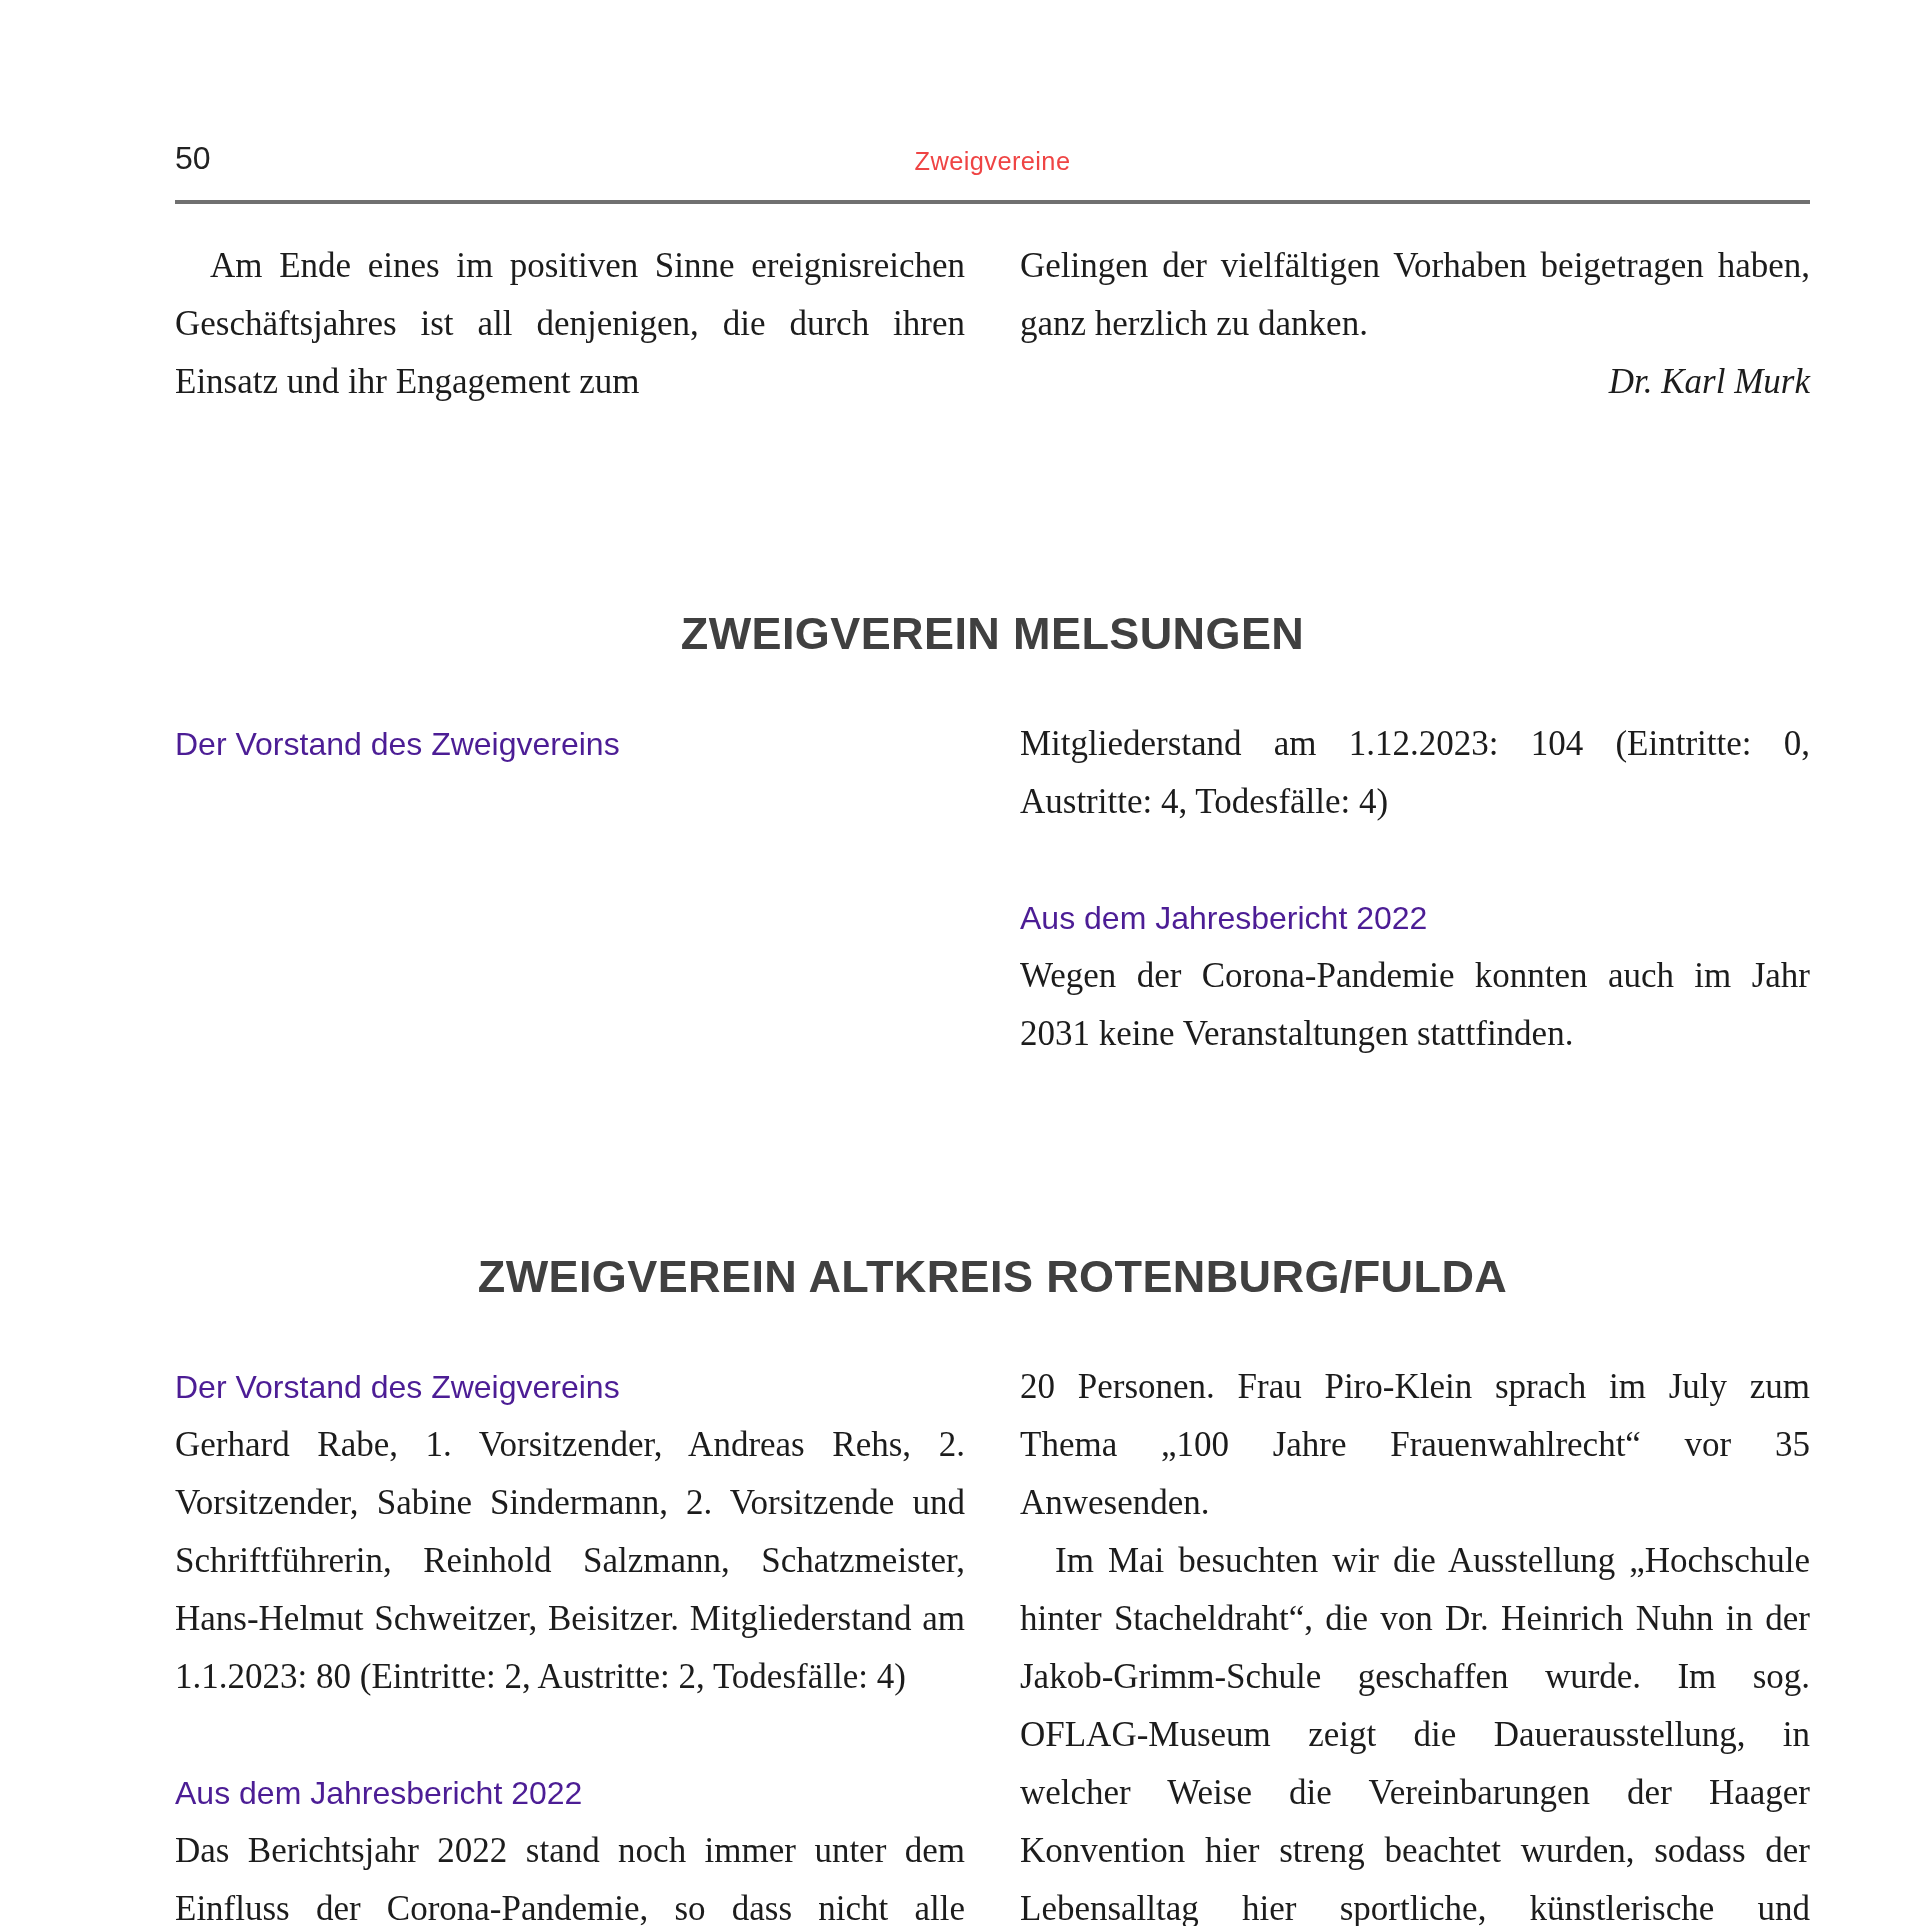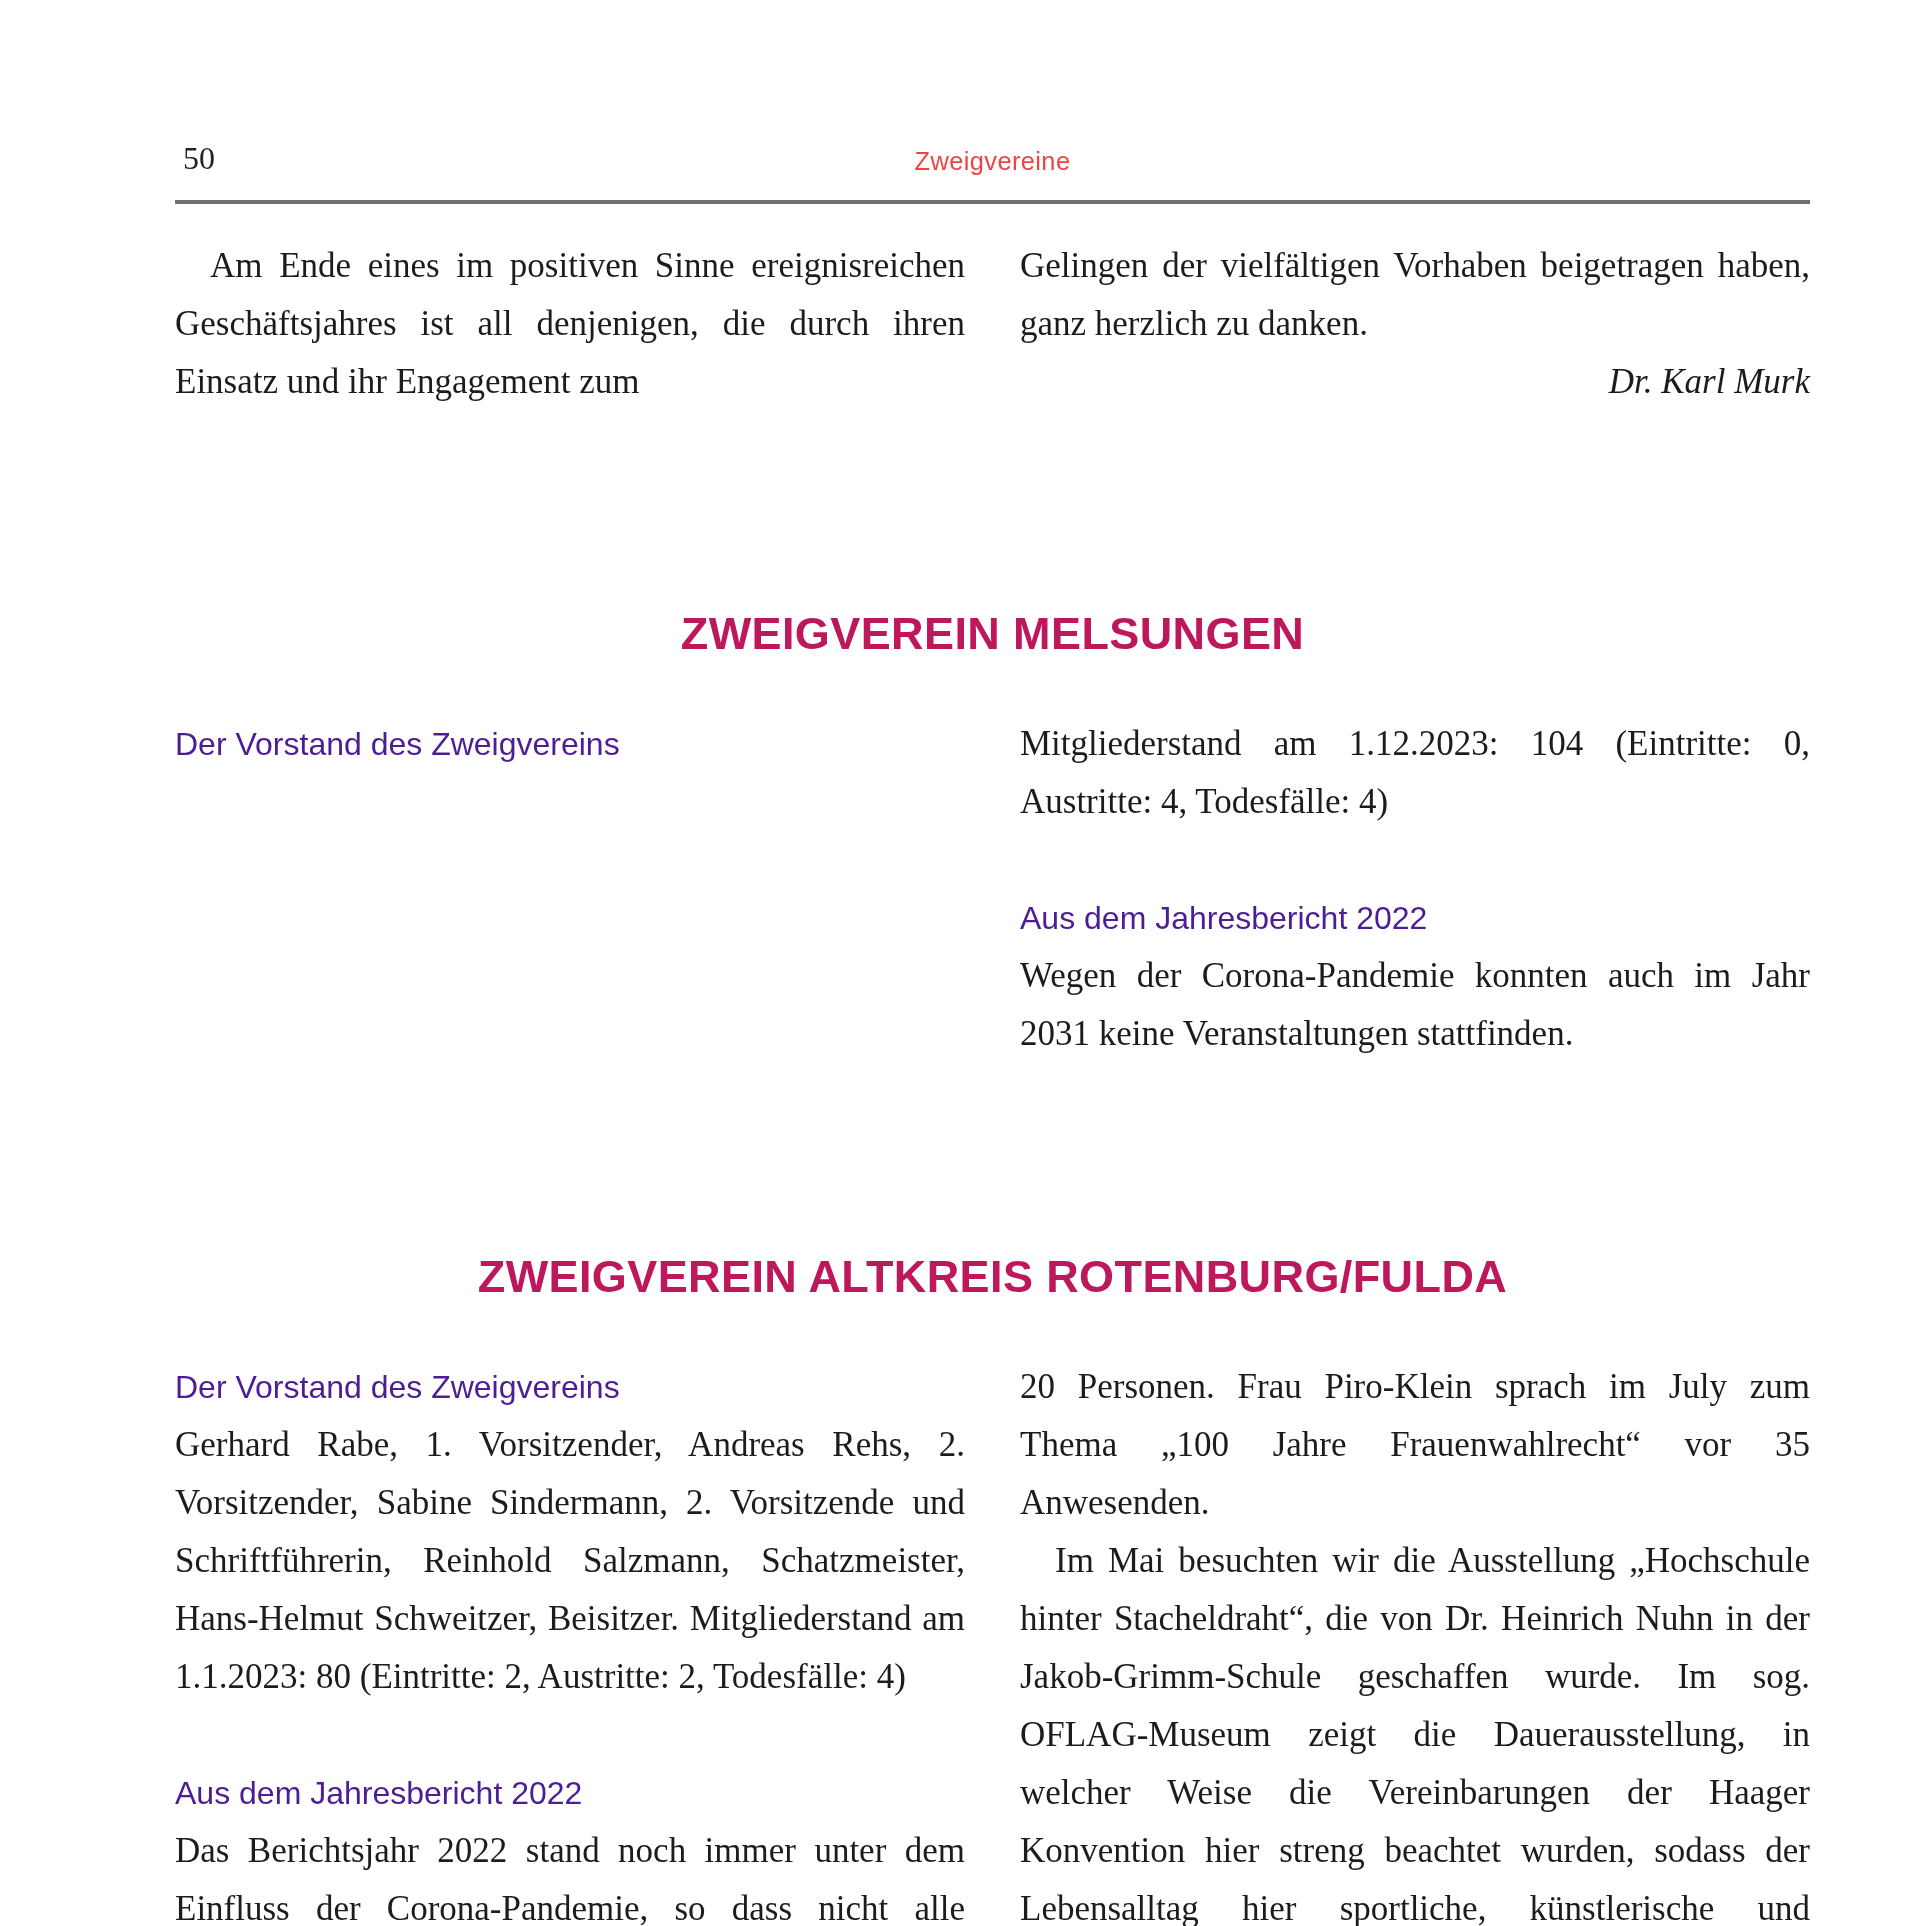--- a/index.html
+++ b/index.html
@@ -1,29 +1,29 @@
 <!DOCTYPE html>
 <html style="font-size:6.2px"><head>
 <meta charset="utf-8">
 <style>
   html, body { margin: 0; padding: 0; background: #ffffff; }
   body { width: 1965px; height: 2774px; position: relative; overflow: hidden; }
   .page { position: absolute; left: 0; top: 0; width: 1965px; height: 2774px; background: #fff; }
   .running-head { position: absolute; left: 175px; top: 139px; width: 1635px; height: 46px; }
-  .page-num { position: absolute; left: 8px; top: 0; font-family: Liberation Serif, serif; font-size: 32px; color: #222; line-height: 39px; }
+  .page-num { position: absolute; left: 0; top: 0; font-family: Liberation Sans, sans-serif; font-size: 32px; color: #222; line-height: 39px; }
   .running-title { position: absolute; left: 0; right: 0; top: 3.1px; text-align: center; font-family: "Liberation Sans", sans-serif; font-size: 25.4px; color: #ef4444; line-height: 39px; letter-spacing: 0.4px; }
   .head-rule { position: absolute; left: 175px; top: 200px; width: 1635px; height: 3.5px; background: #707070; }
   .text { font-family: "Liberation Serif", serif; font-size: 35px; line-height: 58px; color: #1c1c1c; }
   .col { position: absolute; width: 790px; }
   .col.left { left: 175px; }
   .col.right { left: 1020px; }
   p { margin: 0; text-align: justify; hyphens: manual; }
   p.indent { text-indent: 35px; }
   .sig { text-align: right; font-style: italic; }
-  .section-title { position: absolute; left: 175px; width: 1635px; text-align: center; font-family: "Liberation Sans", sans-serif; font-weight: bold; font-size: 45px; color: #be185d; letter-spacing: 0.4px; line-height: 58px; }
+  .section-title { position: absolute; left: 175px; width: 1635px; text-align: center; font-family: "Liberation Sans", sans-serif; font-weight: bold; font-size: 45px; color: #404040; letter-spacing: 0.4px; line-height: 58px; }
   .subhead { font-family: "Liberation Sans", sans-serif; font-size: 32px; color: #4c1d95; line-height: 58px; font-weight: normal; }
   .gap { height: 58px; }
 </style>
 </head>
 <body>
 
 <div class="page">
 
   <div class="running-head">
     <span class="page-num">50</span>

